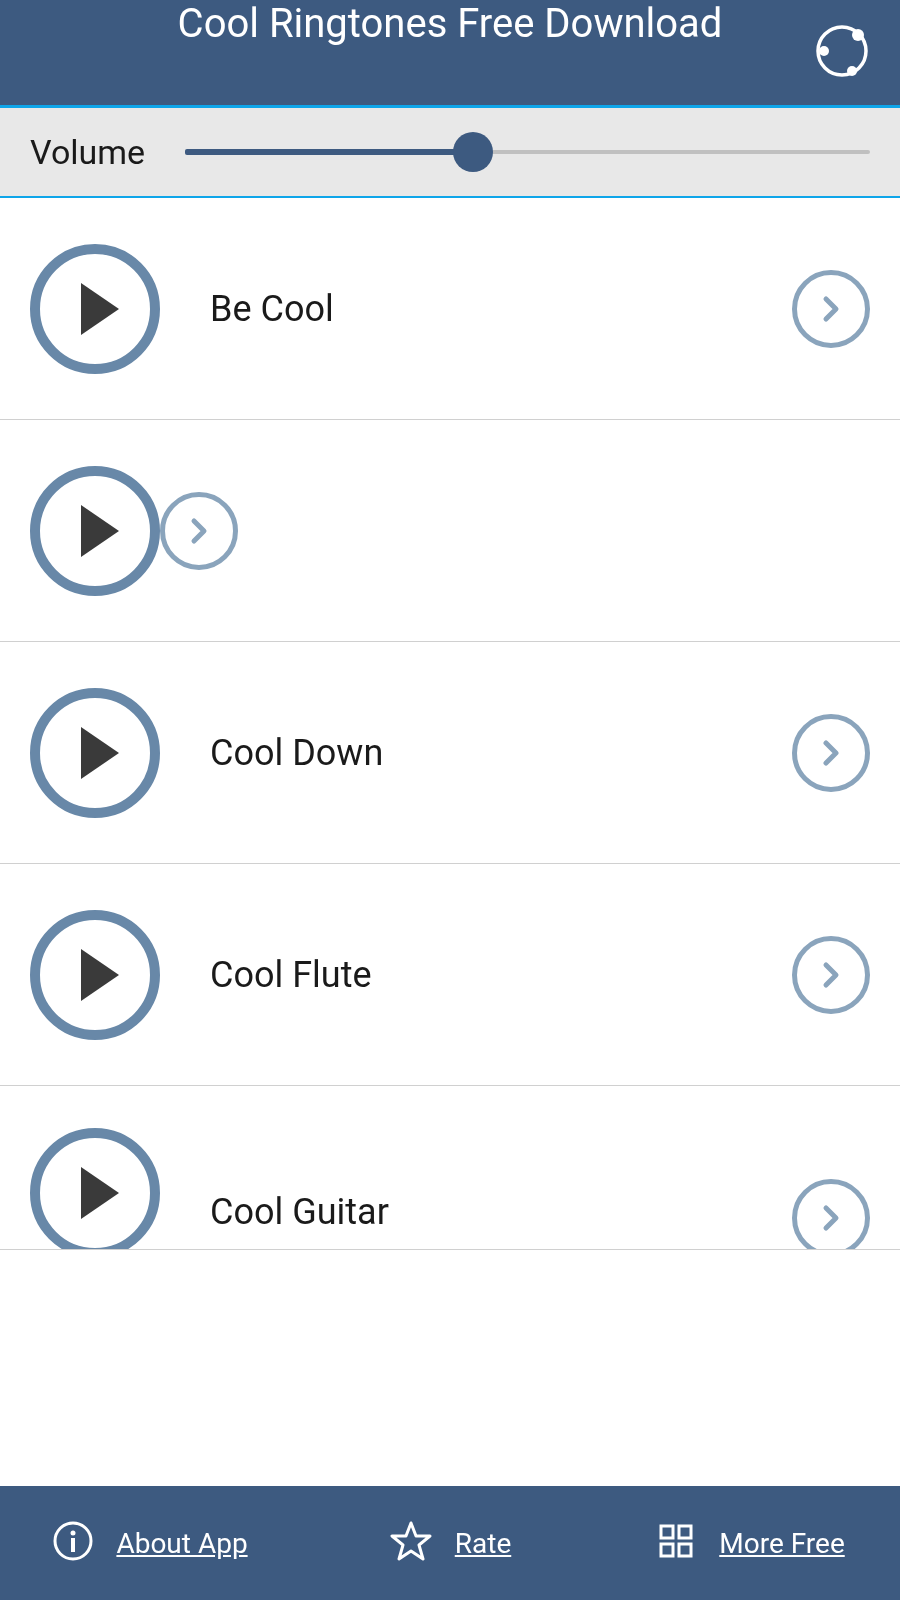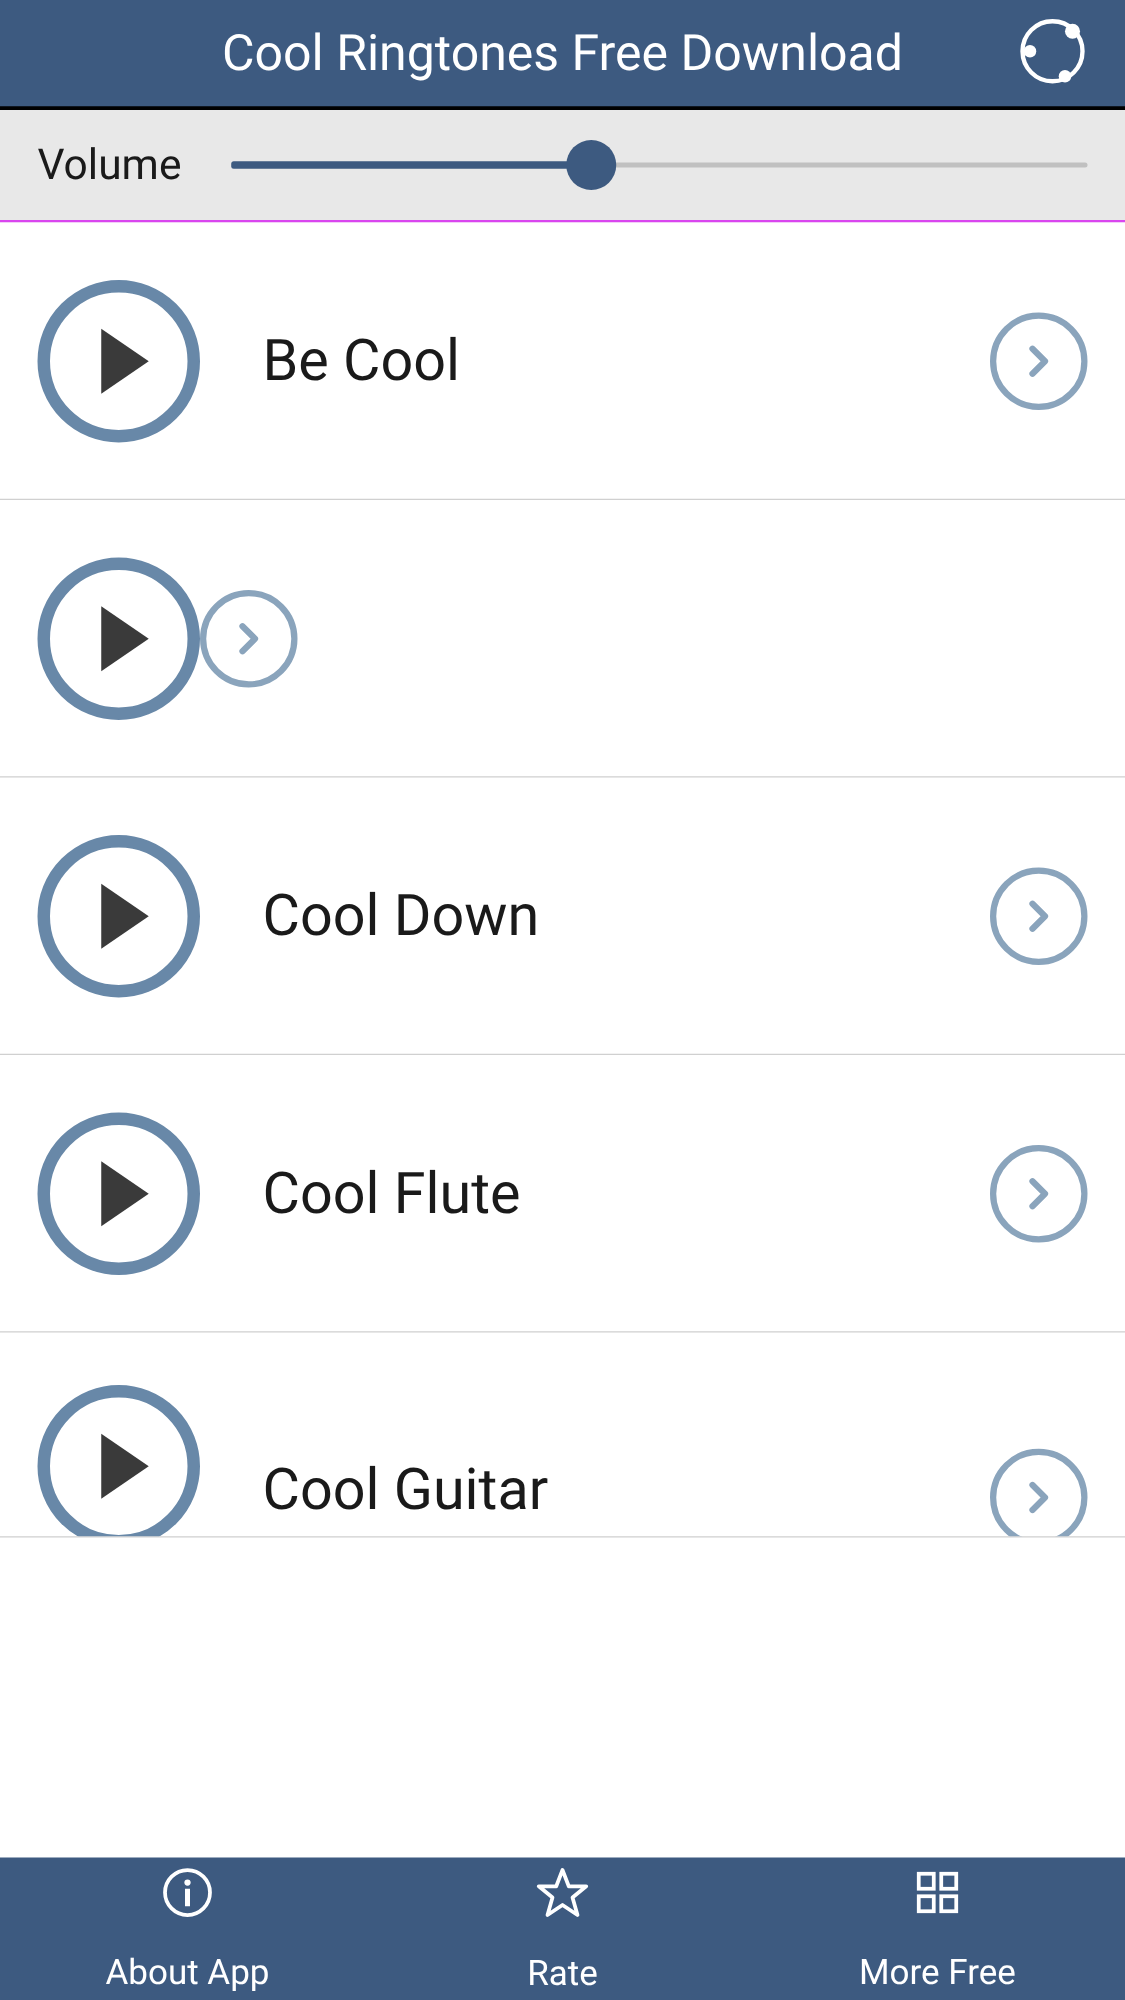--- a/index.html
+++ b/index.html
@@ -11,45 +11,44 @@
       width: 900px;
       height: 1600px;
       font-family: -apple-system, BlinkMacSystemFont, 'Segoe UI', Roboto, sans-serif;
       background: #fff;
       display: flex;
       flex-direction: column;
       overflow: hidden;
     }
     .header {
       background: #3d5a80;
-      height: 88px;
-      display: flex;
-      align-items: center;
+      height: 108px;
+      display: flex;
       justify-content: center;
       position: relative;
-      border-bottom: 3px solid #000000;
+      border-bottom: 3px solid #0ea5e9;
     }
     .header-title {
       color: #fff;
       font-size: 40px;
       font-weight: 400;
     }
     .share-icon {
       position: absolute;
       right: 30px;
       top: 50%;
       transform: translateY(-50%);
     }
     .volume-bar {
       background: #e8e8e8;
       height: 90px;
       display: flex;
       align-items: center;
       padding: 0 30px;
-      border-bottom: 2px solid #d946ef;
+      border-bottom: 2px solid #0ea5e9;
     }
     .volume-label {
       font-size: 34px;
       color: #1a1a1a;
       margin-right: 40px;
     }
     .slider-container {
       flex: 1;
       position: relative;
       height: 40px;
@@ -104,21 +103,21 @@
     }
     .play-triangle {
       width: 0;
       height: 0;
       border-left: 38px solid #3a3a3a;
       border-top: 26px solid transparent;
       border-bottom: 26px solid transparent;
       margin-left: 10px;
     }
     .ringtone-title {
-      font-size: 46px;
+      font-size: 36px;
       color: #1a1a1a;
       margin-left: 50px;
       flex: 1;
     }
     .chevron-button {
       width: 78px;
       height: 78px;
       border: 5px solid #8aa4bc;
       border-radius: 50%;
       display: flex;
@@ -128,26 +127,27 @@
       flex-shrink: 0;
     }
     .bottom-nav {
       background: #3d5a80;
       height: 114px;
       display: flex;
     }
     .nav-item {
       flex: 1;
       display: flex;
-      flex-direction: column;
+      flex-direction: row;
       align-items: center;
       justify-content: center;
       color: #fff;
       cursor: pointer;
       gap: 22px;
+      text-decoration: underline;
     }
     .nav-label {
       font-size: 28px;
     }
     .last-item {
       height: 164px;
       overflow: hidden;
     }
     .last-item .play-button {
       margin-top: 50px;

